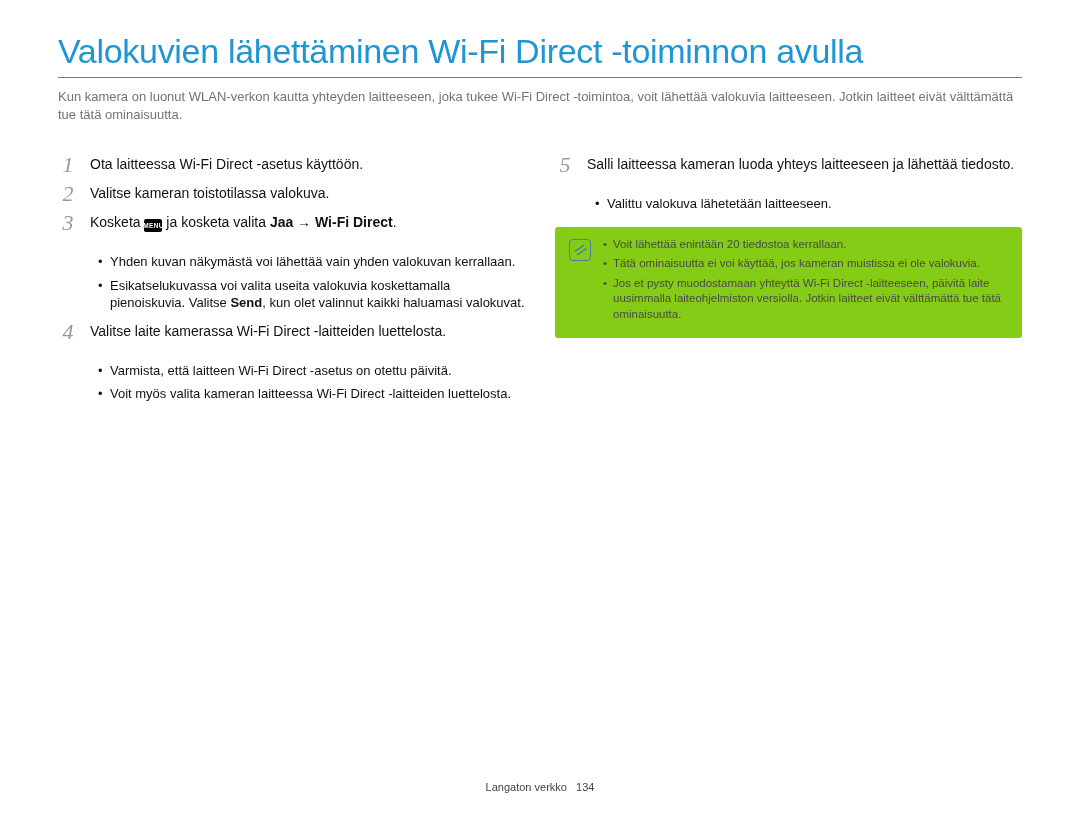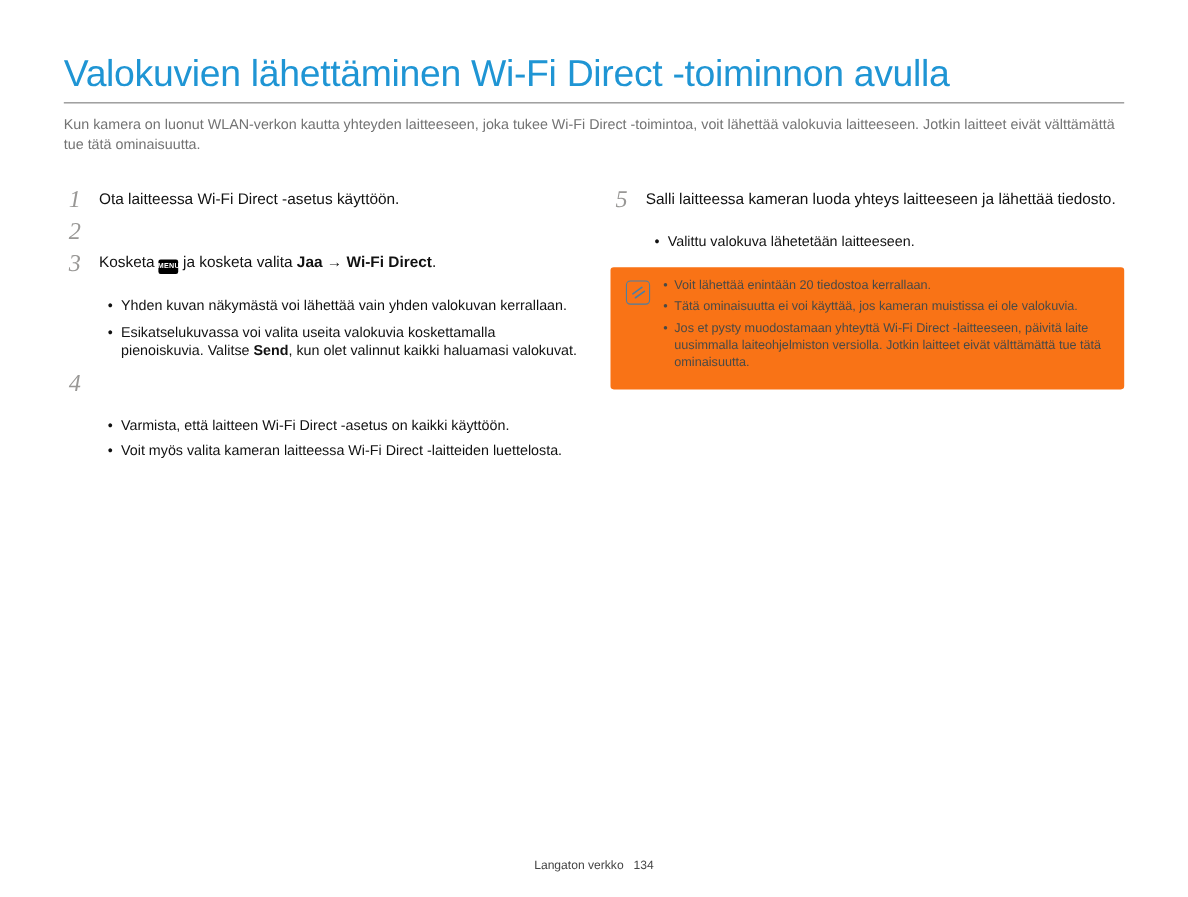--- a/index.html
+++ b/index.html
@@ -1,20 +1,20 @@
 <!DOCTYPE html>
 <html><head>
 <meta charset="utf-8">
 <style>
   * { box-sizing: border-box; margin: 0; padding: 0; }
   html, body { width: 1080px; height: 815px; background: #fff; font-family: Arial, Helvetica, sans-serif; }
   .page {
     width: 1080px;
     height: 815px;
-    padding: 48px 58px 24px 58px;
+    padding: 32px 58px 24px 58px;
     position: relative;
   }
   .title {
     color: #1f95d4;
     font-size: 34px;
     font-weight: 400;
     letter-spacing: -0.3px;
     margin-bottom: 6px;
   }
   .title-rule {
@@ -88,21 +88,21 @@
     padding-left: 12px;
     margin-bottom: 6px;
   }
   ul.sub li::before {
     content: "•";
     position: absolute;
     left: 0;
     top: 0;
   }
   .notebox {
-    background: #f97316;
+    background: #84cc16;
     border-radius: 3px;
     padding: 10px 14px 12px 14px;
     margin-top: 14px;
     display: flex;
     gap: 12px;
     justify-content: flex-end;
   }
   .note-icon {
     flex: 0 0 auto;
     width: 22px;
@@ -156,38 +156,40 @@
 
     <div class="col">
 
       <div class="step">
         <div class="stepnum">1</div>
         <div class="stepbody">Ota laitteessa Wi-Fi Direct -asetus käyttöön.</div>
       </div>
 
       <div class="step">
         <div class="stepnum">2</div>
+        <div class="stepbody">Valitse kameran toistotilassa valokuva.</div>
       </div>
 
       <div class="step">
         <div class="stepnum">3</div>
         <div class="stepbody">
           <span>Kosketa </span><span class="menu-badge">MENU</span><span> ja kosketa valita </span><span class="bold">Jaa</span><span> → </span><span class="bold">Wi-Fi Direct</span><span>.</span>
         </div>
       </div>
       <ul class="sub">
         <li>Yhden kuvan näkymästä voi lähettää vain yhden valokuvan kerrallaan.</li>
         <li>Esikatselukuvassa voi valita useita valokuvia koskettamalla pienoiskuvia. Valitse <span class="bold">Send</span>, kun olet valinnut kaikki haluamasi valokuvat.</li>
       </ul>
 
       <div class="step">
         <div class="stepnum">4</div>
+        <div class="stepbody">Valitse laite kamerassa Wi-Fi Direct -laitteiden luettelosta.</div>
       </div>
       <ul class="sub">
-        <li>Varmista, että laitteen Wi-Fi Direct -asetus on kaikki käyttöön.</li>
+        <li>Varmista, että laitteen Wi-Fi Direct -asetus on otettu päivitä.</li>
         <li>Voit myös valita kameran laitteessa Wi-Fi Direct -laitteiden luettelosta.</li>
       </ul>
 
     </div>
 
     <div class="col">
 
       <div class="step">
         <div class="stepnum">5</div>
         <div class="stepbody">Salli laitteessa kameran luoda yhteys laitteeseen ja lähettää tiedosto.</div>

